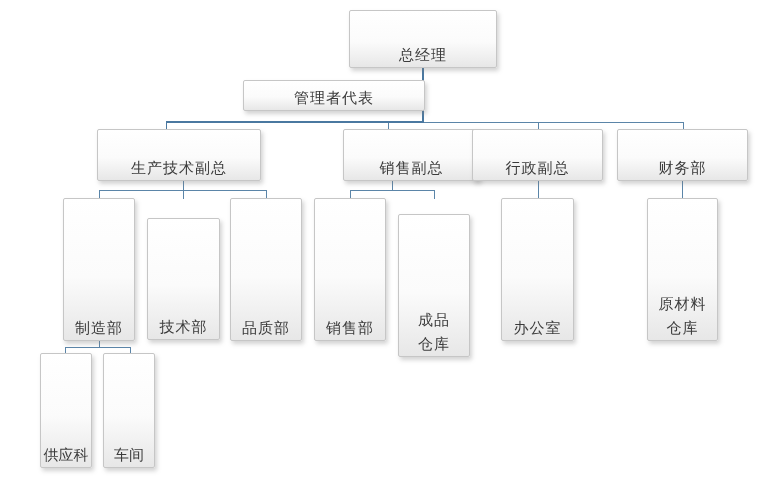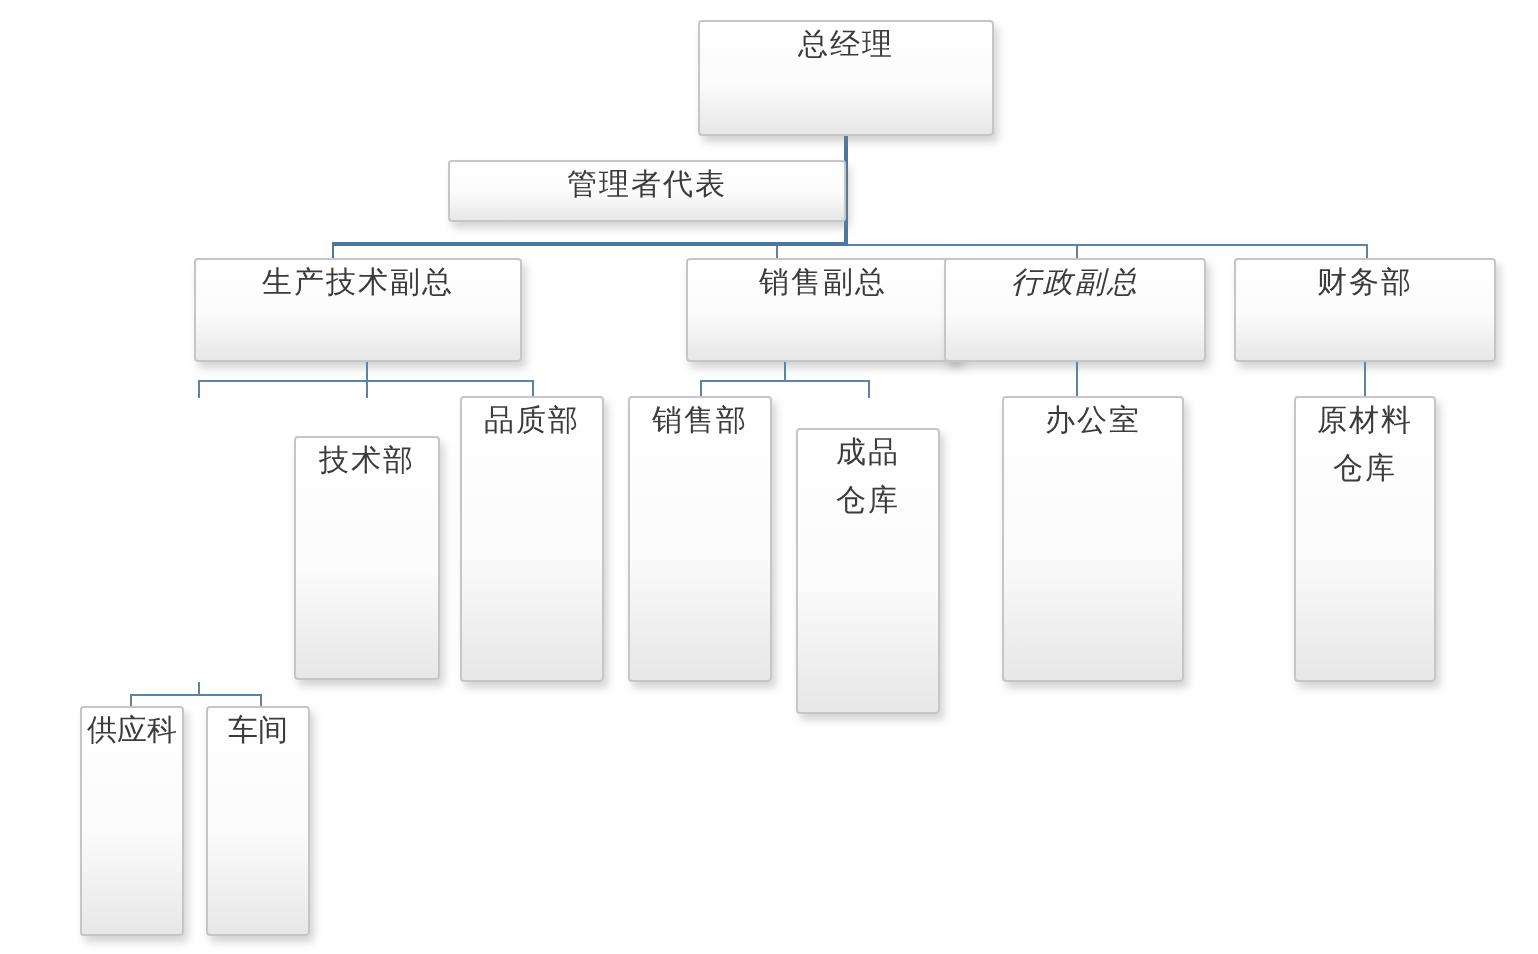--- a/index.html
+++ b/index.html
@@ -8,21 +8,21 @@
     width: 769px;
     height: 477px;
     background: #ffffff;
     font-family: "Liberation Sans", "DejaVu Sans", sans-serif;
     overflow: hidden;
   }
   .node {
     position: absolute;
     box-sizing: border-box;
     display: flex;
-    align-items: flex-start;
+    align-items: flex-end;
     justify-content: center;
     text-align: center;
     background: linear-gradient(to bottom, #ffffff 0%, #fbfbfb 55%, #e7e7e7 100%);
     border: 1px solid var(--box-border, #c6c6c6);
     border-radius: 2px;
     box-shadow: 2px 3px 4px rgba(130,130,130,0.35);
     color: var(--text, #3b3b3b);
     font-size: 15px;
     letter-spacing: 1px;
     white-space: pre-line;
@@ -66,51 +66,54 @@
 
   <div class="line" style="left:99px;  top:341px; width:1px;   height:7px;"></div>
   <div class="line" style="left:65px;  top:347px; width:66px;  height:1px;"></div>
   <div class="line" style="left:65px;  top:347px; width:1px;   height:7px;"></div>
   <div class="line" style="left:130px; top:347px; width:1px;   height:7px;"></div>
 
   <div class="node" style="left:349px; top:10px; width:148px; height:58px;">
     <span>总经理</span>
   </div>
 
-  <div class="node" style="left:224px; top:80px; width:199px; height:31px;">
+  <div class="node" style="left:243px; top:80px; width:182px; height:31px;">
     <span>管理者代表</span>
   </div>
 
   <div class="node" style="left:97px; top:129px; width:164px; height:52px;">
     <span>生产技术副总</span>
   </div>
   <div class="node" style="left:343px; top:129px; width:137px; height:52px;">
     <span>销售副总</span>
   </div>
-  <div class="node" style="left:472px; top:129px; width:131px; height:52px;font-style:italic;">
+  <div class="node" style="left:472px; top:129px; width:131px; height:52px;">
     <span>行政副总</span>
   </div>
   <div class="node" style="left:617px; top:129px; width:131px; height:52px;">
     <span>财务部</span>
   </div>
 
+  <div class="node" style="left:63px; top:198px; width:72px; height:143px;">
+    <span>制造部</span>
+  </div>
   <div class="node" style="left:147px; top:198px; width:73px; height:122px;margin-top:20px;">
     <span>技术部</span>
   </div>
   <div class="node" style="left:230px; top:198px; width:72px; height:143px;">
     <span>品质部</span>
   </div>
   <div class="node" style="left:314px; top:198px; width:72px; height:143px;">
     <span>销售部</span>
   </div>
   <div class="node" style="left:398px; top:214px; width:72px; height:143px;">
     <span>成品
 仓库</span>
   </div>
-  <div class="node" style="left:501px; top:198px; width:91px; height:143px;">
+  <div class="node" style="left:501px; top:198px; width:73px; height:143px;">
     <span>办公室</span>
   </div>
   <div class="node" style="left:647px; top:198px; width:71px; height:143px;">
     <span>原材料
 仓库</span>
   </div>
 
   <div class="node" style="left:40px; top:353px; width:52px; height:115px; letter-spacing:0;">
     <span>供应科</span>
   </div>

